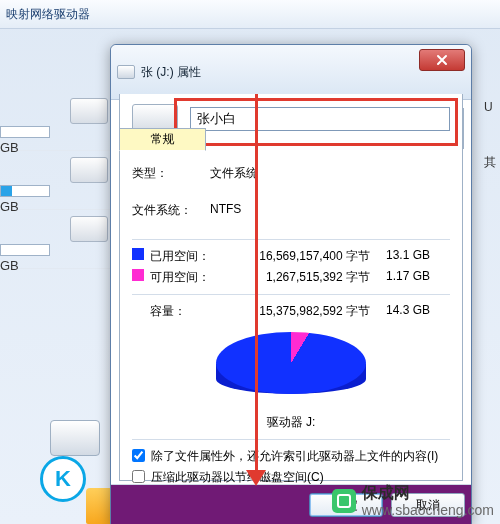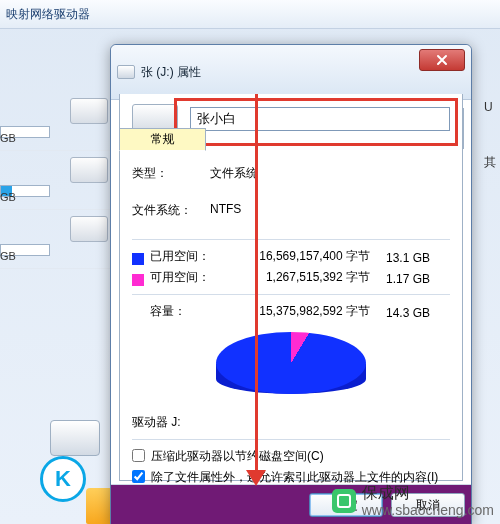--- a/index.html
+++ b/index.html
@@ -2,21 +2,21 @@
 <html><head>
 <meta charset="utf-8">
 <style>
 html,body{margin:0;padding:0;width:500px;height:524px;overflow:hidden;font-family:"Microsoft YaHei","SimSun",Tahoma,sans-serif;font-size:12px;color:#000;background:#eef3f8}
 .bg{position:absolute;left:0;top:0;width:500px;height:524px;background:linear-gradient(#dfe9f5,#eaf1fa)}
 .toolbar{position:absolute;left:0;top:0;width:500px;height:28px;background:linear-gradient(#fafcff,#e4edf7);border-bottom:1px solid #c3d1e3;display:flex;align-items:center}
 .toolbar .lbl{margin-left:6px;color:#1a3e6f}
 .leftpane{position:absolute;left:0;top:92px;width:120px}
 .driveRow{height:58px;border-bottom:1px solid #e2e9f2;position:relative}
 .driveRow .ico{position:absolute;right:12px;top:6px;width:36px;height:24px;background:linear-gradient(#fdfdfd,#d8dee6);border:1px solid #a9b6c6;border-radius:3px}
-.driveRow .cap{position:absolute;left:0;top:40px;font-size:11px;color:#333}
+.driveRow .cap{position:absolute;left:0;top:48px;font-size:13px;color:#333}
 .driveRow .bar{position:absolute;left:0;top:34px;width:48px;height:10px;border:1px solid #9fb2c8;background:#fff}
 .driveRow .bar .fill{height:100%;background:#2aa3e8}
 .bigIcon{position:absolute;left:50px;bottom:68px;width:48px;height:34px;background:linear-gradient(#fff,#d2dae4);border:1px solid #9fb0c3;border-radius:4px}
 .kicon{position:absolute;left:40px;bottom:22px;width:40px;height:40px;border:3px solid #0aa7e6;border-radius:50%;color:#0aa7e6;font-weight:bold;font-size:22px;display:flex;align-items:center;justify-content:center;background:#fff}
 .folder{position:absolute;left:86px;bottom:0;width:46px;height:36px;background:linear-gradient(#ffcf5a,#f8a71e);border-radius:4px 4px 2px 2px}
 .rightEdge{position:absolute;right:0;top:90px;width:16px;height:90px;color:#333;font-size:12px}
 .rightEdge div{margin-top:10px}
 .win{position:absolute;left:110px;top:44px;width:360px;height:480px;border:1px solid #5d7ea8;border-radius:6px 6px 0 0;background:#fff;box-shadow:0 2px 14px rgba(0,0,0,.35)}
 .titlebar{height:30px;background:linear-gradient(#f4f8fd,#d9e6f4);border-bottom:1px solid #b8c9dd;border-radius:6px 6px 0 0;display:flex;align-items:center;padding:12px 6px;position:relative}
 .titlebar .ico{width:16px;height:12px;background:linear-gradient(#fff,#cfd8e3);border:1px solid #9fb0c3;border-radius:2px;margin-right:6px}
@@ -30,41 +30,41 @@
 .tab.active{background:#fef9c3;border-bottom:1px solid #fff;position:relative;z-index:2;height:21px}
 .panel{position:absolute;left:8px;top:49px;right:8px;bottom:44px;border:1px solid #9fb1c6;border-top:none;background:#fff;padding:10px 12px}
 .nameRow{display:flex;align-items:center;margin-bottom:10px}
 .nameRow .drv{width:44px;height:28px;background:linear-gradient(#fff,#d3dae3);border:1px solid #9fb0c3;border-radius:3px;margin-right:12px}
 .nameRow input{flex:1;height:22px;border:1px solid #7f99b8;padding:0 6px;font-size:13px;font-family:inherit}
 .redbox{position:absolute;left:54px;top:4px;width:278px;height:42px;border:3px solid #e03a2f;pointer-events:none}
 .hr{border:none;border-top:1px solid #d3dde9;margin:8px 0}
 .kv{display:flex;margin:20px 0}
 .kv .k{width:78px}
 .kv .v{flex:1}
-.space{display:flex;align-items:flex-end;margin:4px 0;font-size:12px}
+.space{display:flex;align-items:flex-start;margin:4px 0;font-size:12px}
 .space .sq{width:12px;height:12px;margin-right:6px}
 .space .lbl{width:70px}
 .space .b{width:150px;text-align:right}
 .space .g{width:60px;text-align:right}
 .pie{position:relative;width:150px;height:78px;margin:12px auto 4px}
 .pie .top{position:absolute;left:0;top:0;width:150px;height:62px;border-radius:50%;background:conic-gradient(#ff2bd2 0 31deg,#1131ff 31deg 360deg)}
 .pie .side{position:absolute;left:0;top:32px;width:150px;height:30px;border-radius:0 0 75px 75px/0 0 15px 15px;background:#0a1ecf}
-.driveLabel{margin-top:0}
+.driveLabel{text-align:center;margin-top:0}
 .chk{display:flex;align-items:flex-start;margin:5px 0;line-height:16px}
 .chk input{margin:1px 6px 0 0}
 .btns{position:absolute;left:0;right:0;bottom:0;height:40px;border-top:1px solid #cfd9e6;background:#701a75;display:flex;align-items:center;justify-content:flex-end;padding-right:6px}
 .btn{width:74px;height:24px;border:1px solid #8ea4bd;background:linear-gradient(#fefefe,#e3ebf4);border-radius:3px;margin-left:8px;cursor:pointer;font-family:inherit;font-size:12px}
 .btn.primary{border:1px solid #4f7fb5;box-shadow:0 0 0 1px #8fc1f0 inset}
 .redArrow{position:absolute;left:246px;top:94px;width:20px;height:400px;pointer-events:none;z-index:50}
 .redArrow .line{position:absolute;left:9px;top:0;width:3px;height:380px;background:#e03a2f}
 .redArrow .head{position:absolute;left:0;top:376px;width:0;height:0;border-left:10px solid transparent;border-right:10px solid transparent;border-top:16px solid #e03a2f}
 .wm{position:absolute;right:6px;bottom:6px;display:flex;align-items:center;z-index:60}
 .wm .logo{width:24px;height:24px;background:#39c66b;border-radius:5px;margin-right:6px;position:relative}
 .wm .logo:before{content:"";position:absolute;left:5px;top:5px;width:14px;height:14px;border:2px solid #fff;border-radius:3px;box-sizing:border-box}
-.wm .txt1{font-size:16px;font-weight:normal;color:#2b2b2b}
+.wm .txt1{font-size:16px;font-weight:bold;color:#2b2b2b}
 .wm .txt2{font-size:14px;color:#6a6a6a;margin-top:-2px}
 </style>
 </head>
 <body>
 
 <div class="bg"></div>
 
 <div class="toolbar">
   <span class="lbl">映射网络驱动器</span>
 </div>
@@ -165,26 +165,26 @@
     </div>
 
     <div class="pie">
       <div class="side"></div>
       <div class="top"></div>
     </div>
     <div class="driveLabel">驱动器 J:</div>
     <hr class="hr">
 
     <label class="chk">
+      <input type="checkbox" checked="" style="">
+      <span>除了文件属性外，还允许索引此驱动器上文件的内容(I)</span>
+    </label>
+    <label class="chk">
       <input type="checkbox" style="">
       <span>压缩此驱动器以节约磁盘空间(C)</span>
-    </label>
-    <label class="chk">
-      <input type="checkbox" checked="" style="">
-      <span>除了文件属性外，还允许索引此驱动器上文件的内容(I)</span>
     </label>
   </div>
 
   <div class="btns">
     <button class="btn primary">确定</button>
     <button class="btn">取消</button>
   </div>
 </div>
 
 <div class="redArrow">

